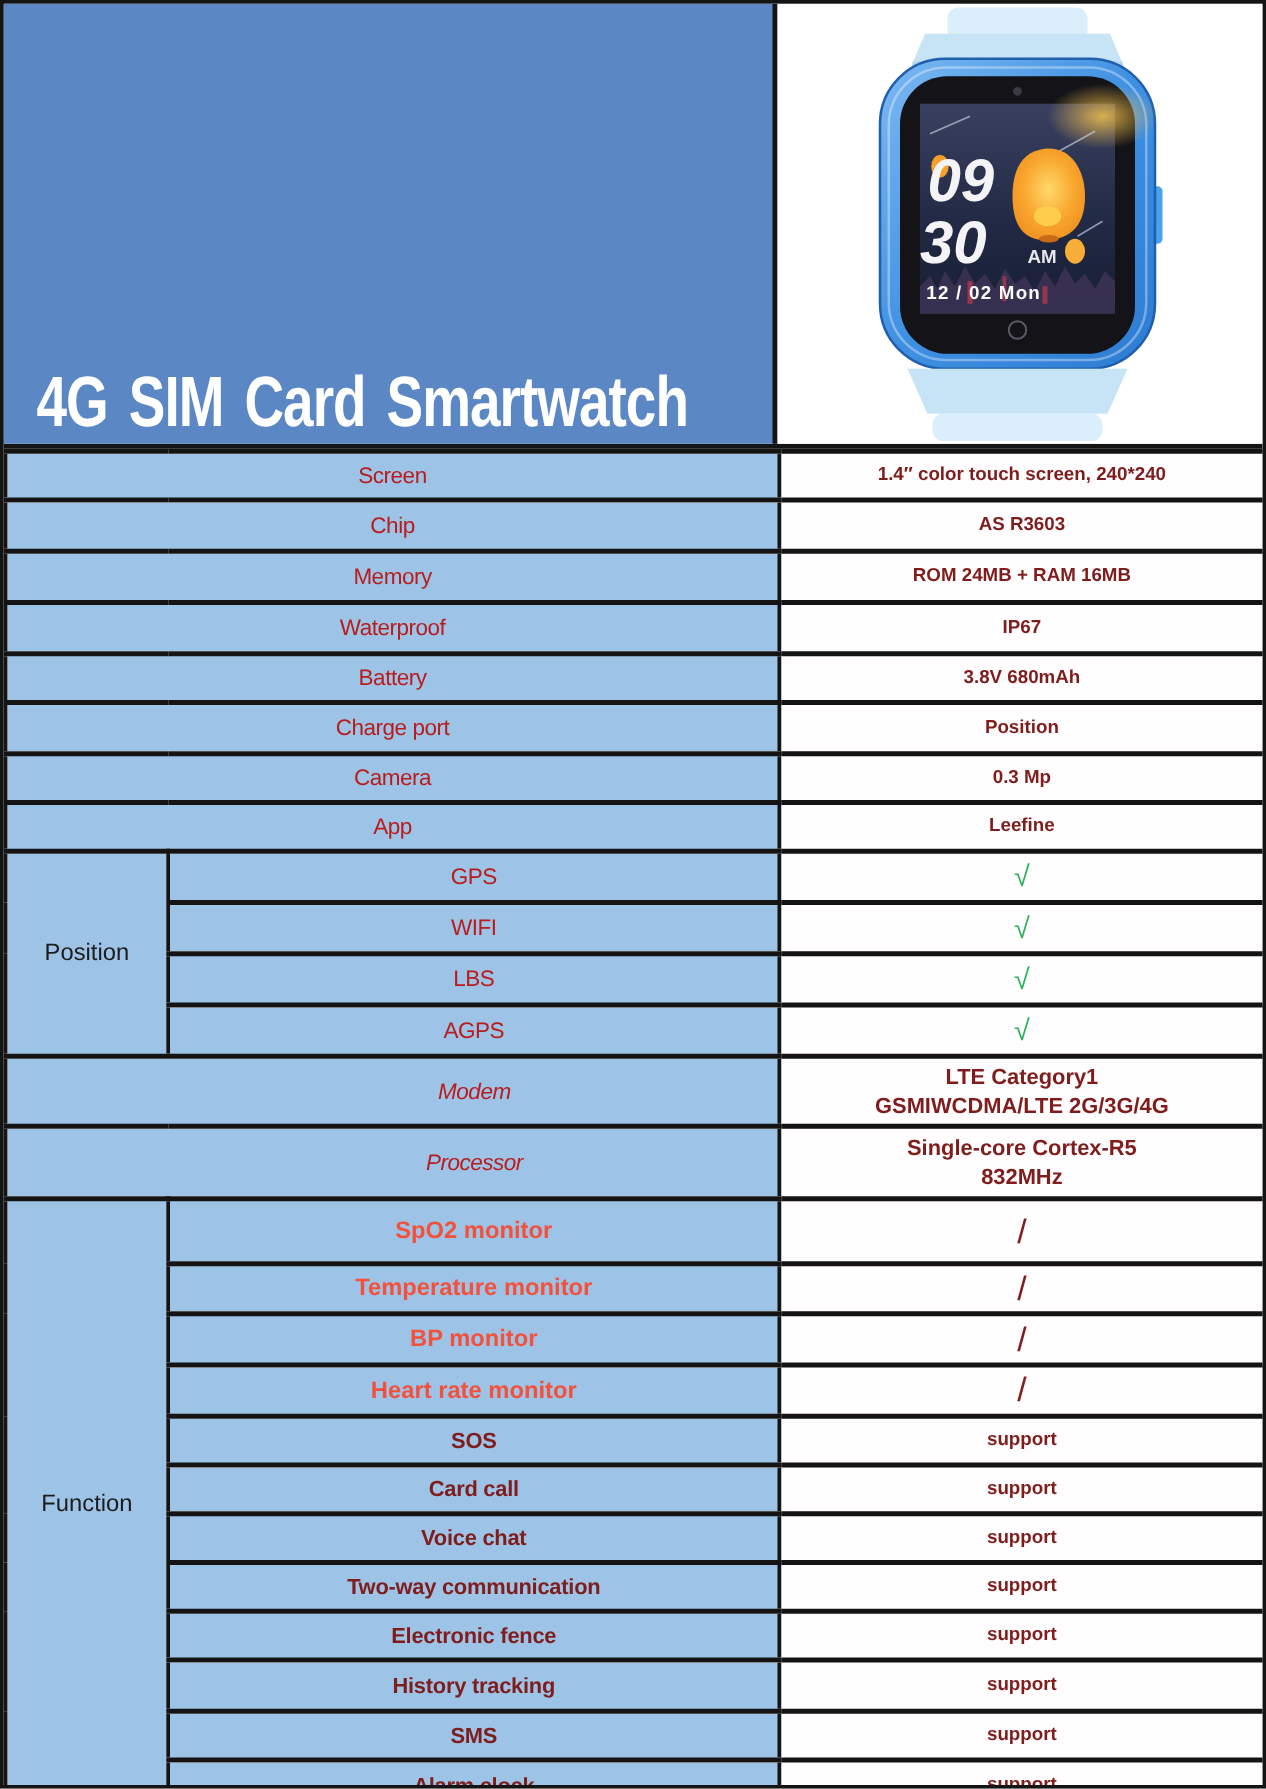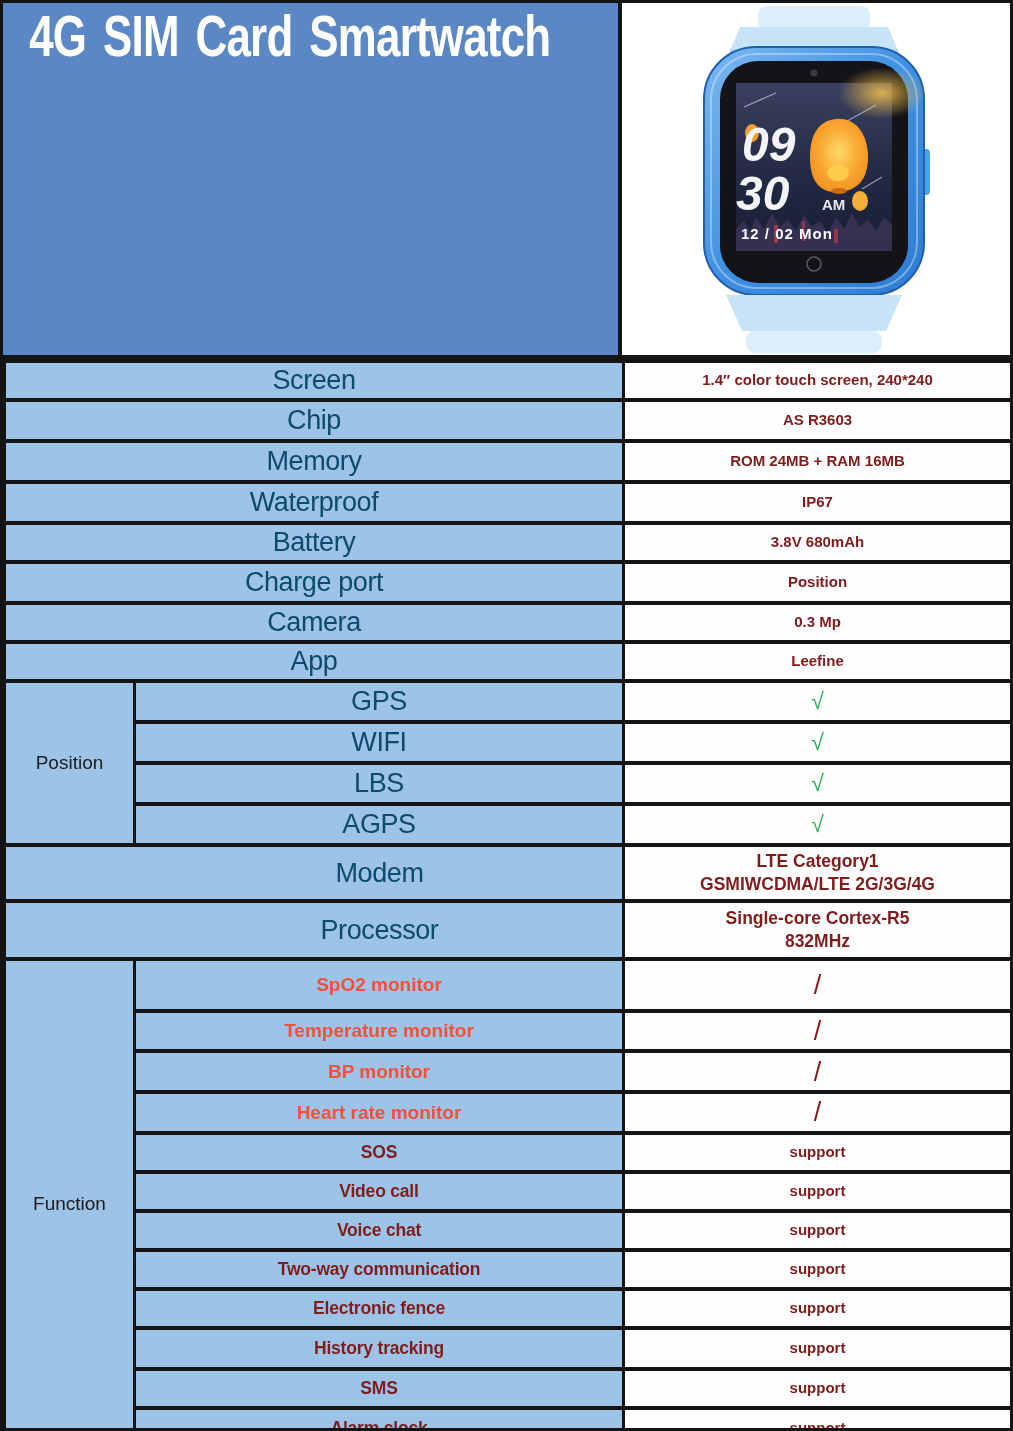--- a/index.html
+++ b/index.html
@@ -6,43 +6,43 @@
   .sheet {
     width:1013px; height:1431px; box-sizing:border-box;
     border:3px solid #141414; overflow:hidden;
     font-family:"Liberation Sans", sans-serif;
     background:#ffffff;
   }
   
   .hdr { display:flex; height:352px; border-bottom:4px solid #141414; }
   .hdr-left {
     width:619px; background:#5b88c5; border-right:4px solid #141414;
-    display:flex; align-items:flex-start; box-sizing:border-box;
+    display:flex; align-items:flex-end; box-sizing:border-box;
   }
   .title {
     color:#ffffff; font-size:57px; font-weight:bold; letter-spacing:-1px;
     word-spacing:7px; padding-left:34px; white-space:nowrap;
     transform:scaleX(0.77); transform-origin:left center;
   }
   .hdr-right { flex:1; background:#ffffff; display:flex; align-items:flex-start; justify-content:center;text-align:right; }
   
   table.spec { border-collapse:collapse; width:1007px; table-layout:fixed; }
   table.spec td {
     border:3px solid #141414; border-top-width:4px; border-bottom-width:4px;
     text-align:center; vertical-align:middle; padding:0; box-sizing:border-box;
     overflow:hidden;
   }
   col.c1 { width:130px; } col.c2 { width:489px; } col.c3 { width:388px; }
   tr.row { height:39px; }
   tr.h41 { height:41px; } tr.h52 { height:52px; }
   tr.h56 { height:56px; } tr.h58 { height:58px; }
-  td.label { background:#9dc3e6; font-size:27px; color:#0c4a6e; letter-spacing:-0.4px; }
+  td.label { background:#9dc3e6; font-size:18px; color:#b91c1c; letter-spacing:-0.4px; }
   td.label.bold { font-weight:bold; font-size:17.5px; letter-spacing:-0.2px; color:#7f1d1d; }
   td.label.red { font-weight:bold; font-size:19px; color:#f4503a; letter-spacing:0; }
-  td.label.indent { padding-left:131px; }
+  td.label.indent { padding-left:131px;font-style:italic; }
   td.group { background:#9dc3e6; font-weight:normal; font-size:19px; color:#1c1c1c; }
   td.value {
     background:#fffdfd; font-size:15px; font-weight:bold; color:#7f1d1d;
     white-space:pre-line; line-height:1.35;
   }
   td.value.big { font-size:17.5px; line-height:1.3;margin-top:36px; }
   td.value.check { color:#2bb25e; font-size:23px; font-weight:400; }
   td.value.slash { font-size:27px; font-weight:400; }
 </style>
 </head>
@@ -220,21 +220,21 @@
         </tr>
       <tr class="row">
           <td class="label red">Heart rate monitor</td>
           <td class="value slash">/</td>
         </tr>
       <tr class="row">
           <td class="label bold">SOS</td>
           <td class="value">support</td>
         </tr>
       <tr class="row">
-          <td class="label bold">Video call</td>
+          <td class="label bold">Card call</td>
           <td class="value">support</td>
         </tr>
       <tr class="row">
           <td class="label bold">Voice chat</td>
           <td class="value">support</td>
         </tr>
       <tr class="row">
           <td class="label bold">Two-way communication</td>
           <td class="value">support</td>
         </tr>

